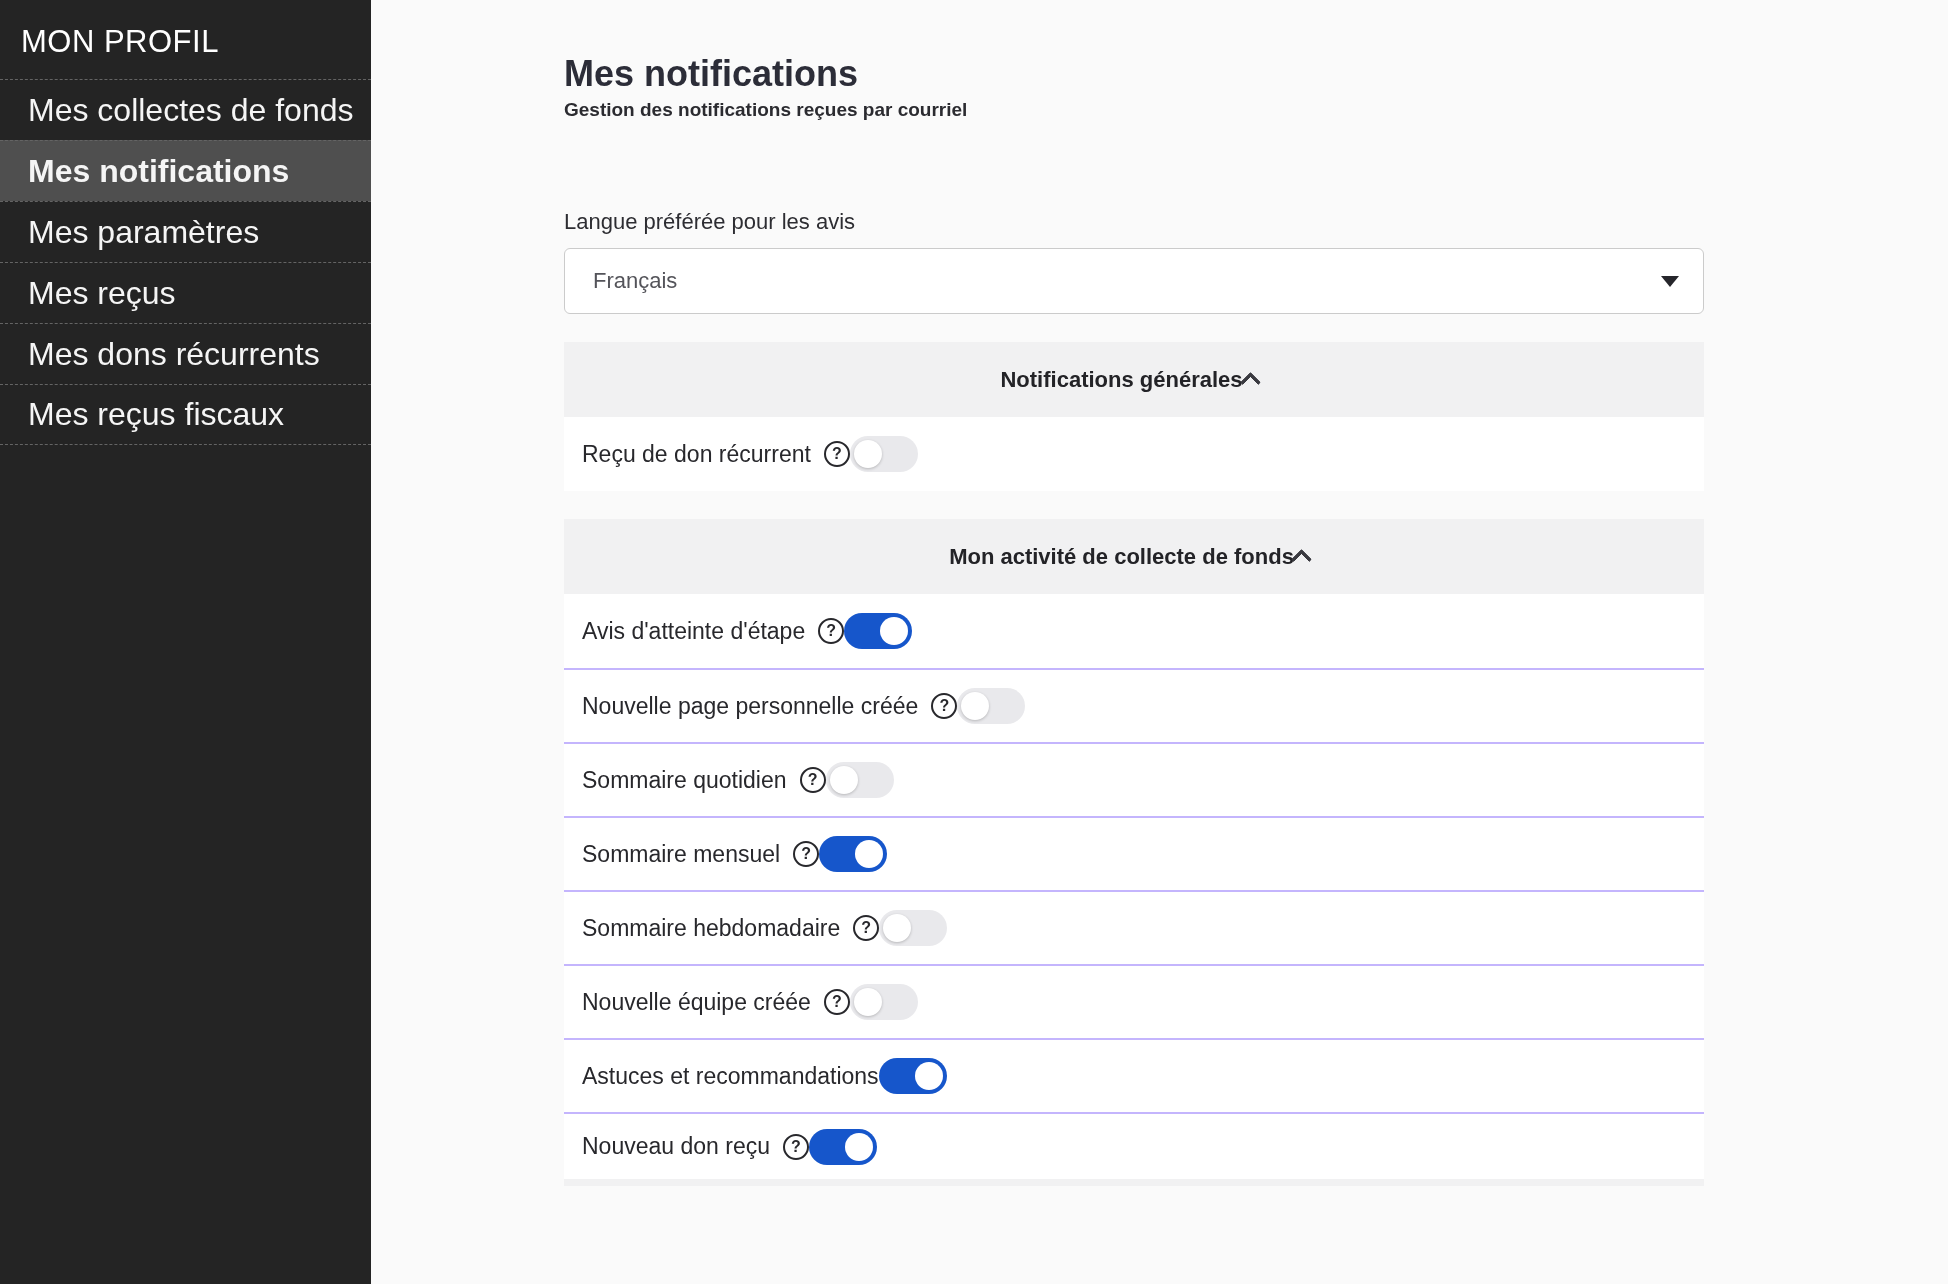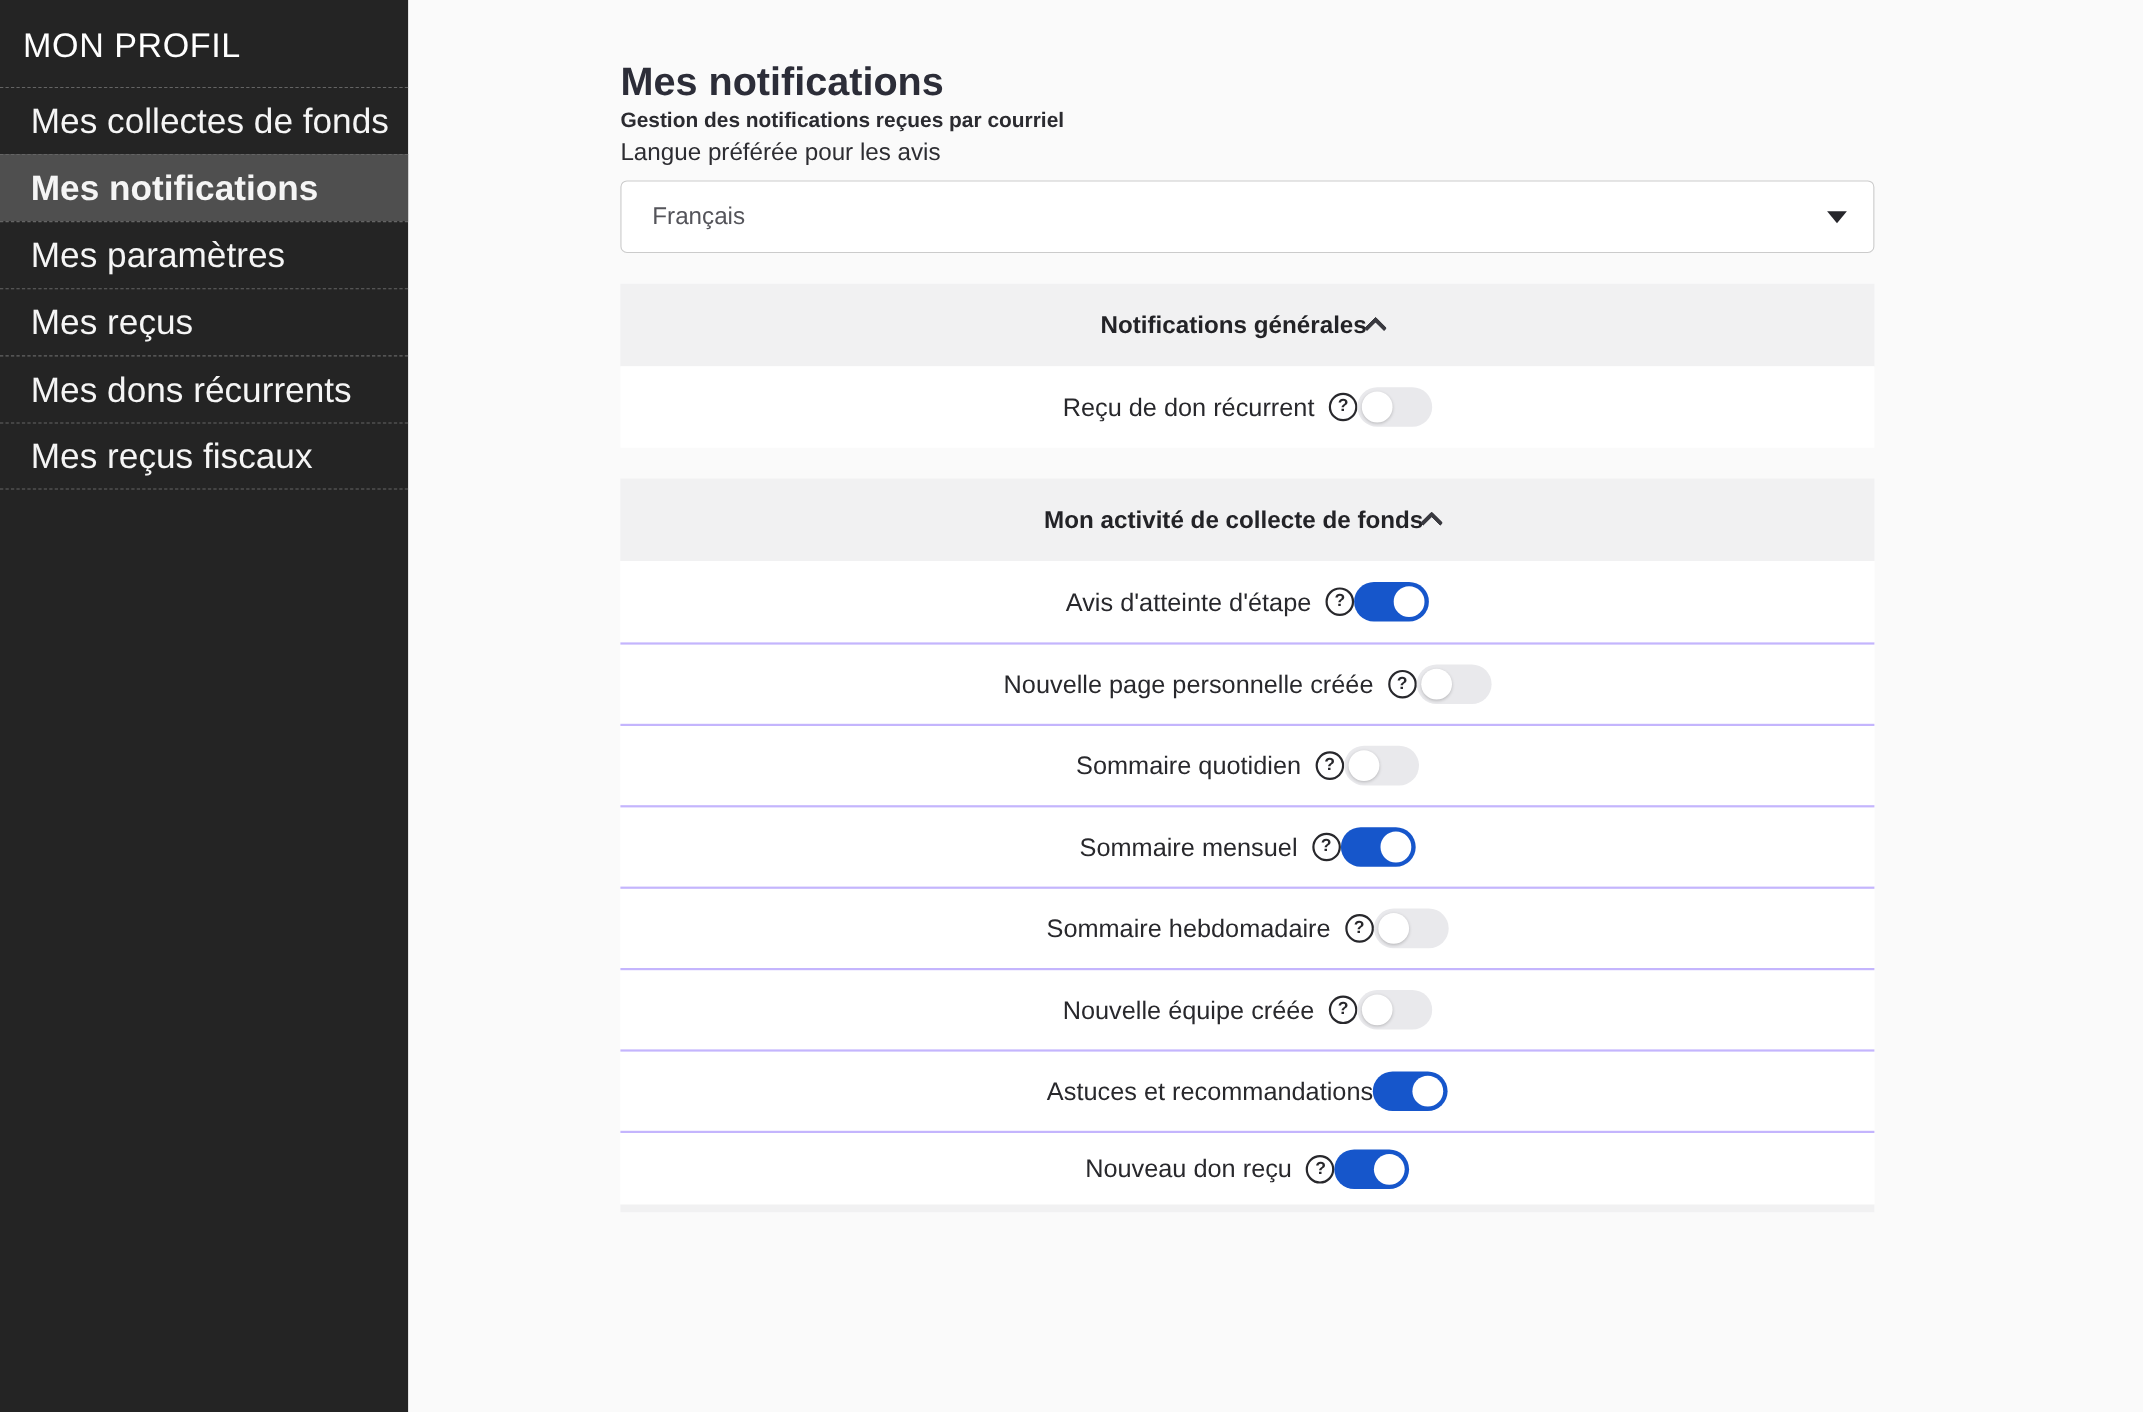--- a/index.html
+++ b/index.html
@@ -54,20 +54,21 @@
     color: #2c2d38;
   }
   .page-subtitle {
     margin-top: 0;
     font-size: 19px;
     line-height: 28px;
     font-weight: bold;
     color: #2b2b30;
   }
   .lang-label {
+    margin-top: 84px;
     font-size: 22px;
     line-height: 28px;
     color: #2d2d32;
   }
   .select {
     margin-top: 12px;
     height: 66px;
     background: #ffffff;
     border: 1px solid #cbcbcb;
     border-radius: 6px;
@@ -119,21 +120,21 @@
     border-top: 4px solid #3a3a40;
     border-radius: 2px;
     transform: rotate(45deg) translate(2px, 2px);
   }
   .rows { background: #ffffff; }
   .row {
     height: 74px;
     background: #ffffff;
     display: flex;
     align-items: center;
-    justify-content: center;
+    justify-content: flex-start;
     padding: 12px 18px;
   }
   .row + .row { border-top: 2px solid #c4b5fd; }
   .row--clipped { height: 67px; }
   .row-left { display: flex; align-items: center; }
   .row-label { font-size: 23px; color: #28282c; }
   .help {
     width: 26px; height: 26px;
     margin-left: 13px;
     border: 2px solid #28282c;

